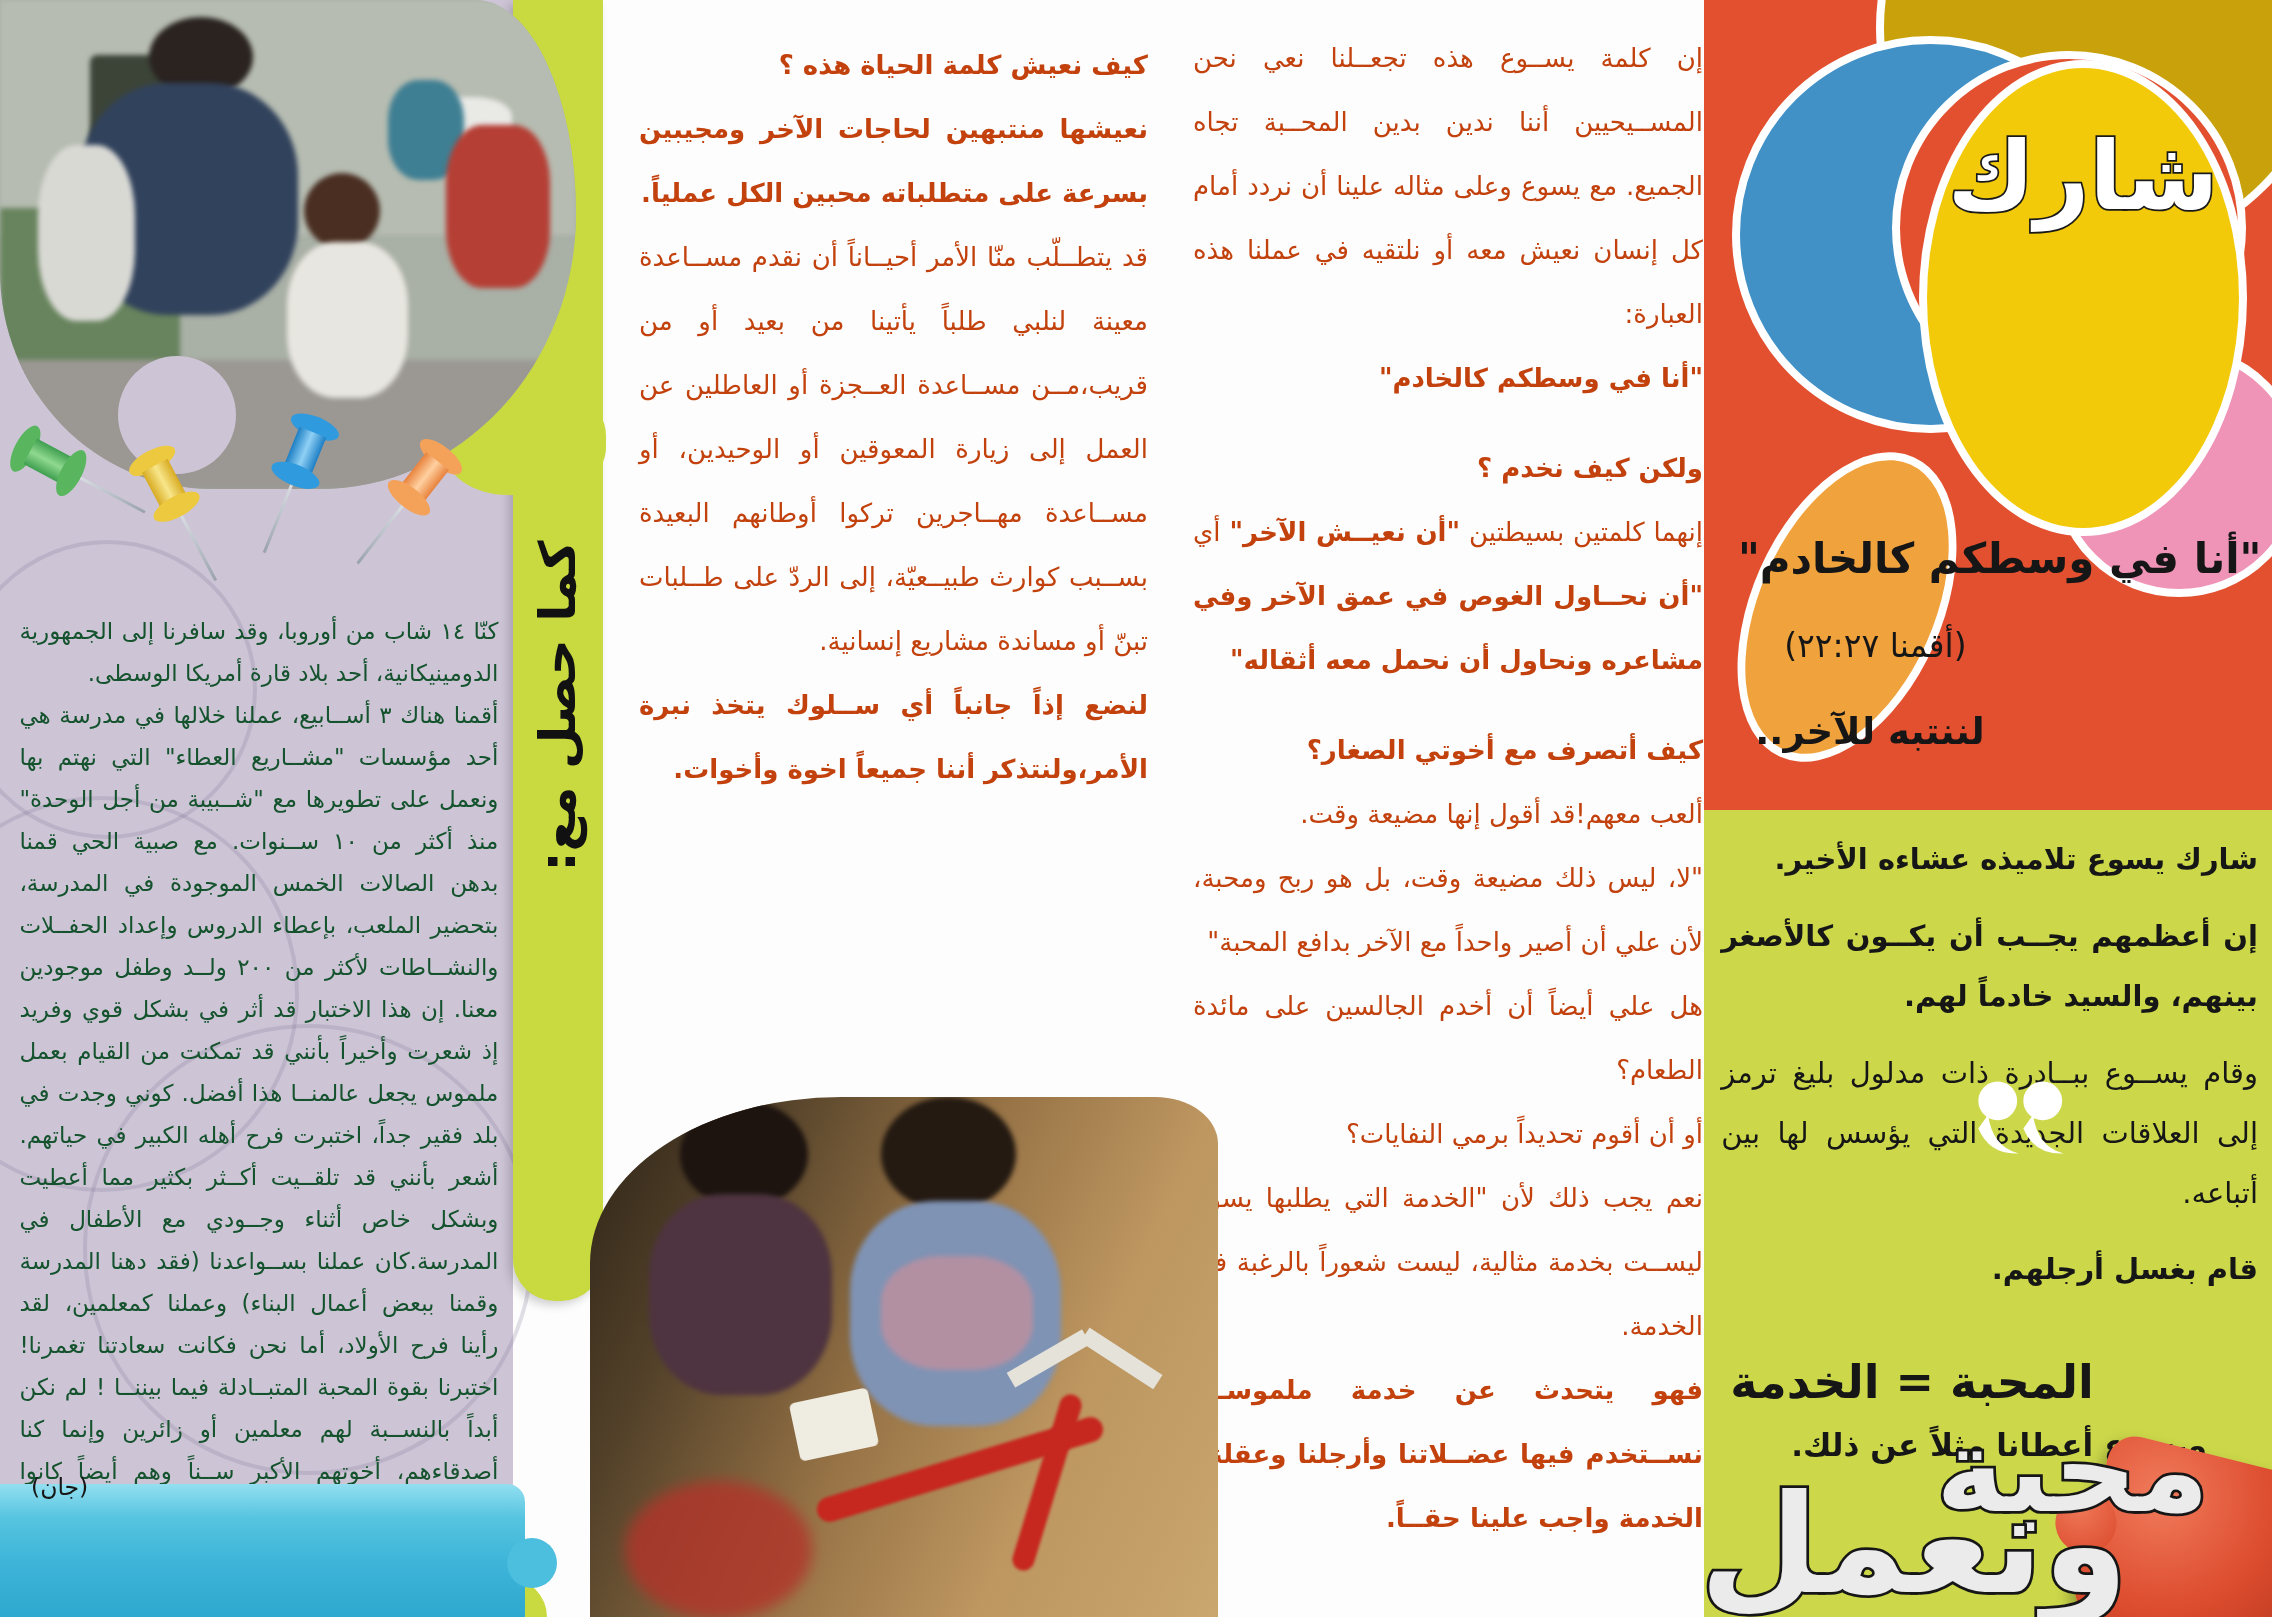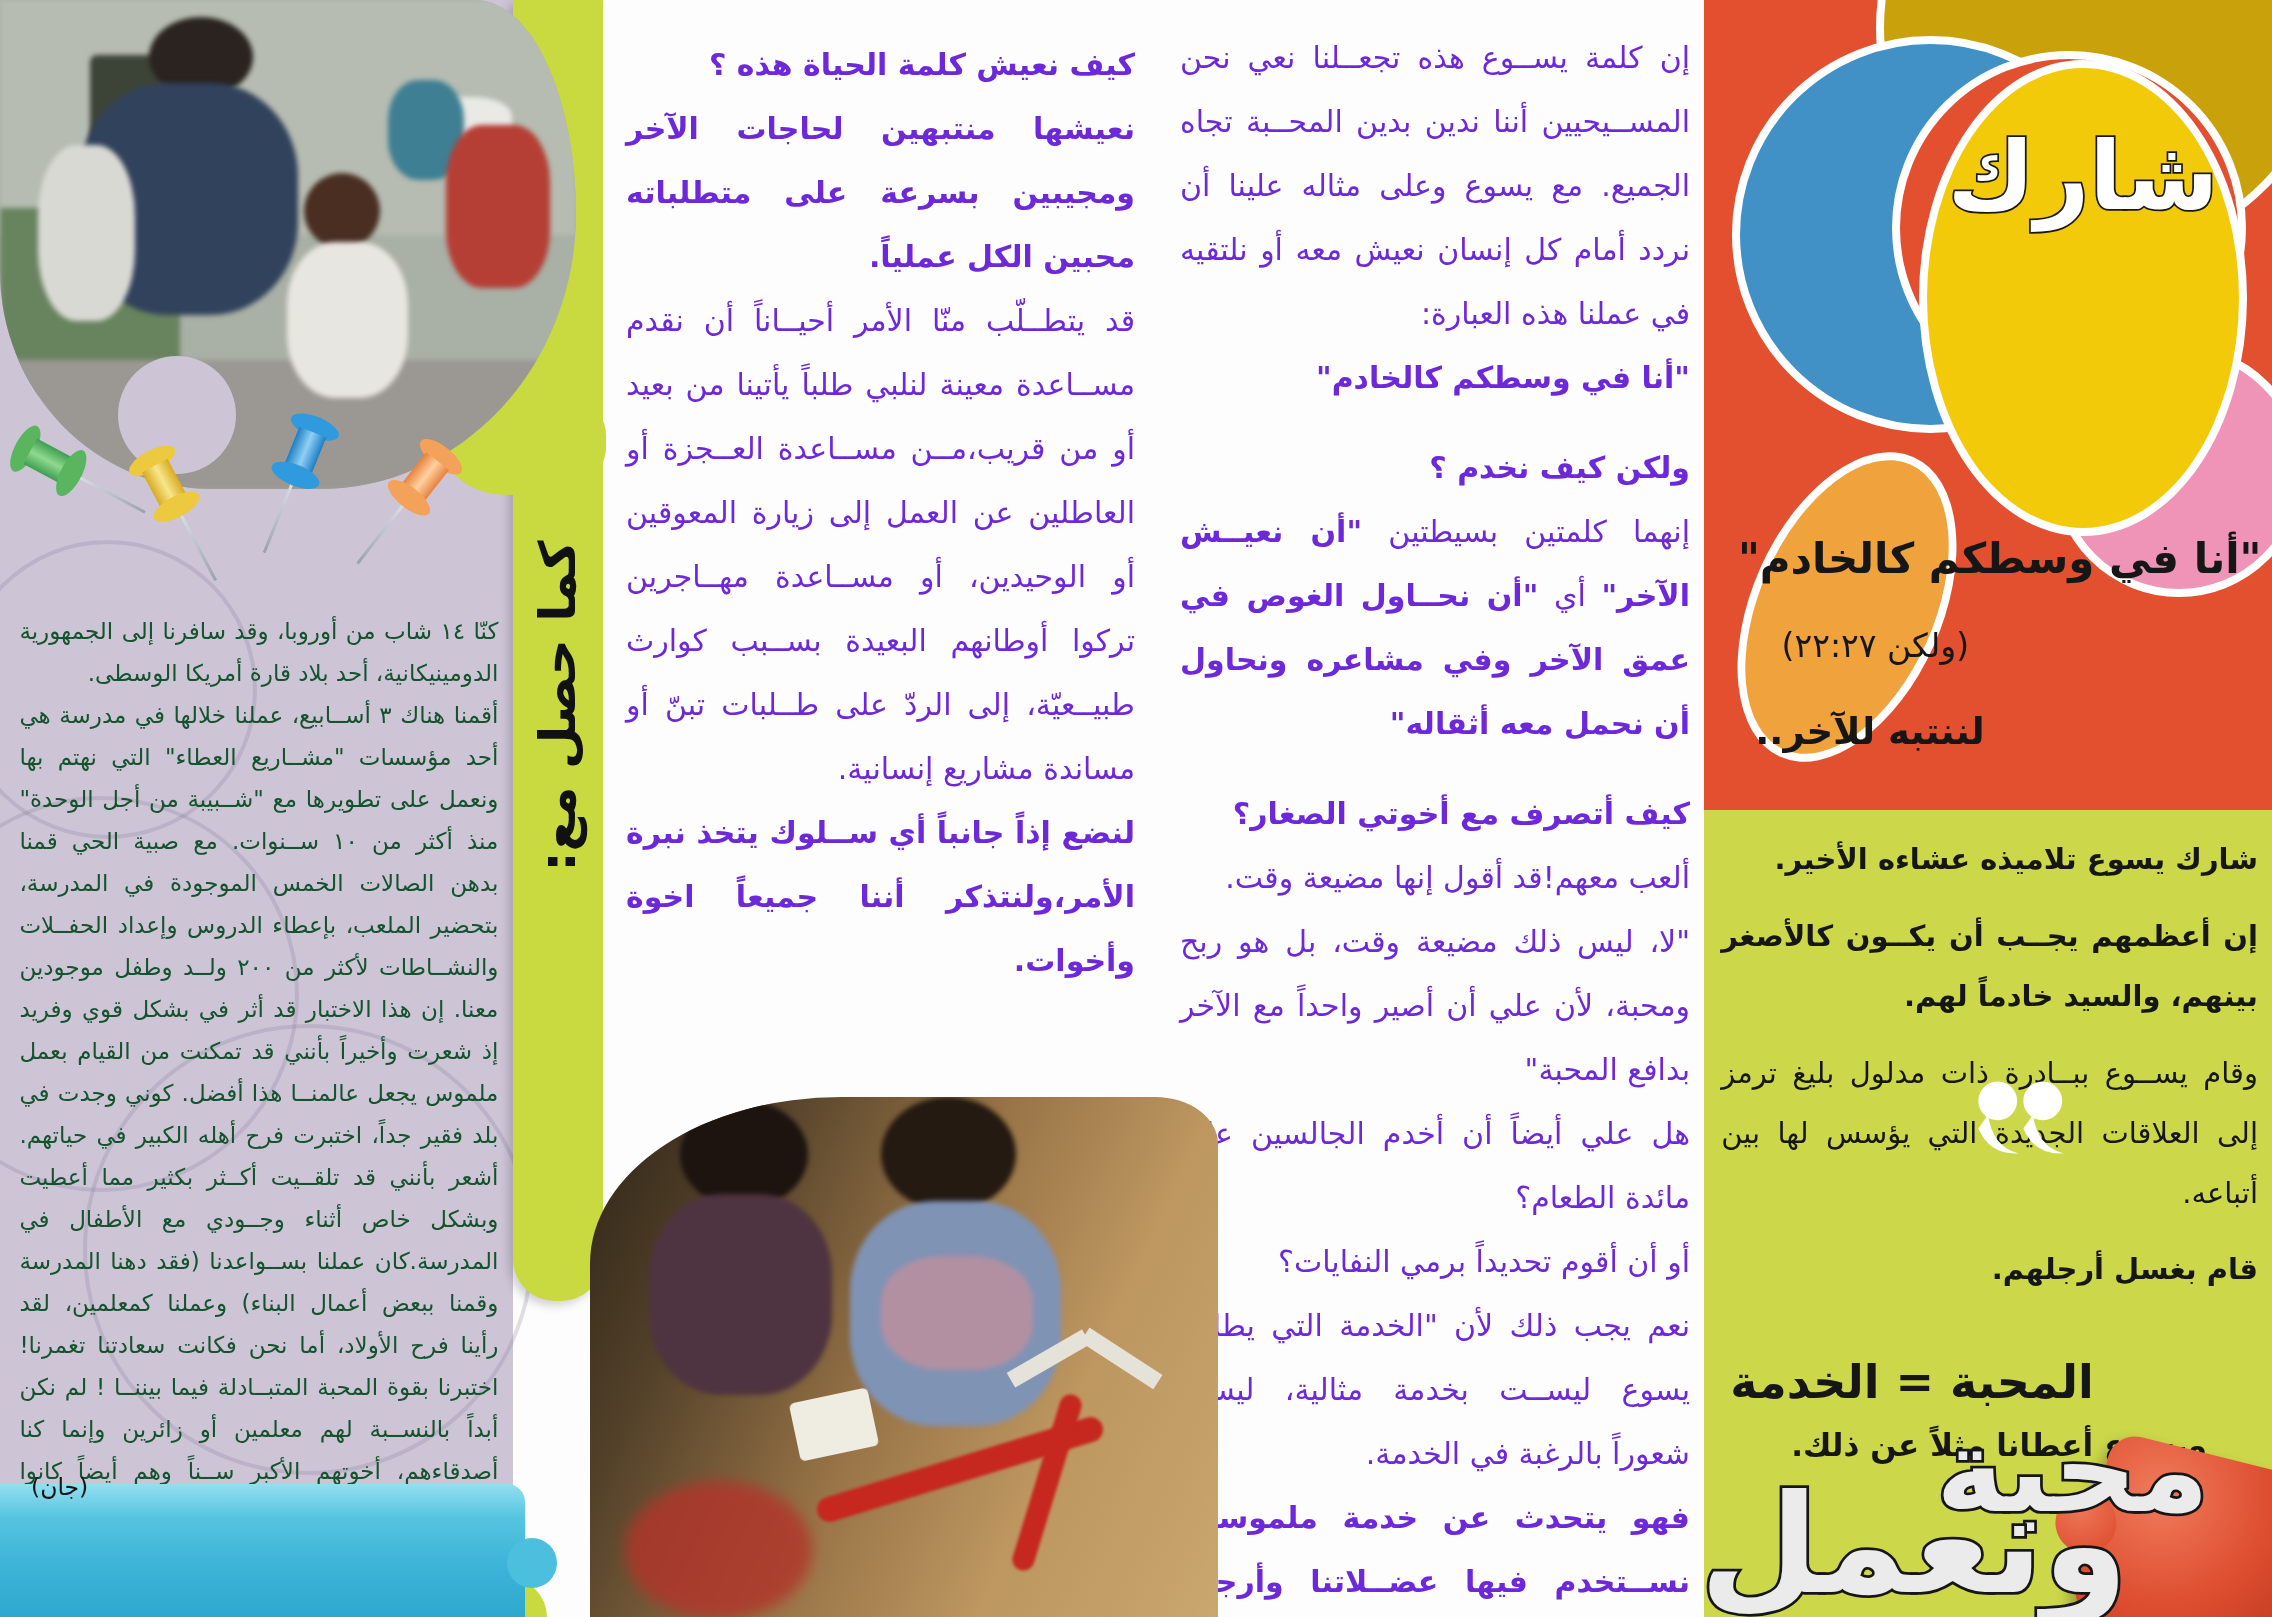--- a/index.html
+++ b/index.html
@@ -38,21 +38,21 @@
   .pin-orange .cap,.pin-orange .base{background:#f4a259;} .pin-orange .stem{background:linear-gradient(90deg,#e8823c,#ffd0a0,#e8823c);}
 
   .testimony{left:19.4px;top:610px;width:479px;z-index:3;direction:rtl;text-align:justify;
     font-size:23px;line-height:42px;color:#14532d;}
   .signature{left:31px;top:1473px;z-index:4;font-size:23.5px;direction:rtl;}
   .cyan-strip{left:0;top:1484px;width:525px;height:133px;z-index:3;
     background:linear-gradient(#93dff0 0%,#55c4e0 26%,#3db4d8 60%,#2fa8cf 100%);border-radius:0 18px 0 0;}
   .cyan-knob{left:507px;top:1538px;width:50px;height:50px;background:#4cbede;border-radius:50%;z-index:3;}
 
   
-  .col{direction:rtl;text-align:justify;font-size:30px;line-height:64px;z-index:2;color:#6d28d9;}
+  .col{direction:rtl;text-align:justify;font-size:26px;line-height:64px;z-index:2;color:#c2410c;margin-left:13px;}
   .col-left{left:626px;top:33px;width:509px;}
   .col-right{left:1180px;top:26px;width:510px;}
   .gap{margin-top:26px;}
 
   .photo-bike{left:590px;top:1097px;width:628px;height:520px;z-index:4;overflow:hidden;
     border-radius:40% 10% 0 0 / 32% 9% 0 0;
     background:linear-gradient(115deg,#2e2417 0%,#54422a 22%,#977346 48%,#bd9660 72%,#c9a76e 100%);}
   .photo-bike .sh{position:absolute;filter:blur(2.8px);}
 
   
@@ -207,21 +207,21 @@
   <div class="abs cover-top">
     <div class="circ logo-mustard"></div>
     <div class="circ logo-blue"></div>
     <div class="circ logo-redinner"></div>
     <div class="logo-orange" style="border:8.3px solid #fff;position:absolute;box-sizing:border-box;"></div>
     <div class="circ logo-pink"></div>
     <div class="logo-yellow"></div>
     <div class="brand-line brand-1">شارك</div>
 
     <div class="abs cover-quote">"أنا في وسطكم كالخادم"</div>
-    <div class="abs cover-ref">(ولكن ٢٢:٢٧)</div>
+    <div class="abs cover-ref">(أقمنا ٢٢:٢٧)</div>
     <div class="abs cover-tagline">لننتبه للآخر..</div>
   </div>
 
   <div class="abs cover-green">
     <div class="cover-body">
         <p class="para"><span class="b">شارك يسوع تلاميذه عشاءه الأخير.</span></p>
         <p class="para"><span class="b">إن أعظمهم يجــب أن يكــون كالأصغر بينهم، والسيد خادماً لهم.</span></p>
         <p class="para"><span>وقام يســوع ببــادرة ذات مدلول بليغ ترمز إلى العلاقات الجديدة التي يؤسس لها بين أتباعه.</span></p>
         <p class="para"><span class="b">قام بغسل أرجلهم.</span></p>
       </div>

